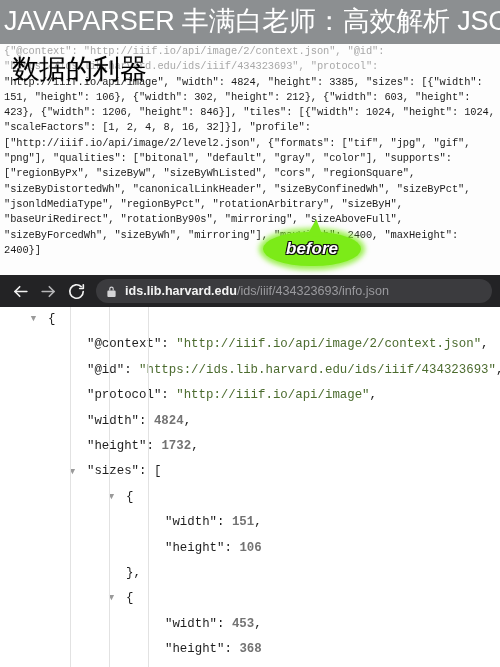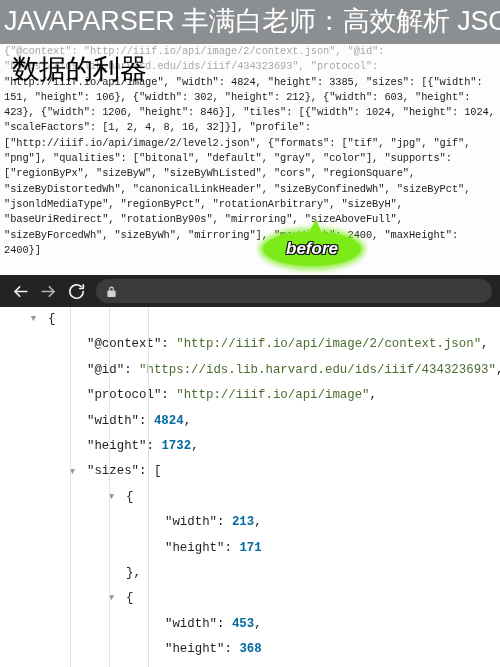--- a/index.html
+++ b/index.html
@@ -194,21 +194,21 @@
     position: absolute;
     width: 11px; height: 11px;
     color: #9a9a9a;
     font-size: 9px;
     line-height: 11px;
     text-align: center;
   }
   .jtext { display: inline-block; }
   .k   { color: #1e1e1e; }
   .str { color: #4b6b2e; }
-  .num { color: #0369a1; font-weight: bold; }
+  .num { color: #737373; font-weight: bold; }
   .p   { color: #1e1e1e; }
 
   
   .guide {
     position: absolute;
     top: 307px;
     width: 1px;
     background: #e2e2e2;
     z-index: 5;
   }
@@ -259,20 +259,21 @@
       </span>
     </div>
 
     <div class="omnibox">
       <span class="lock-icon">
         <svg width="11" height="13" viewBox="0 0 24 28" fill="#d4d4d6">
           <rect x="3" y="12" width="18" height="14" rx="2.4"></rect>
           <path d="M7 12V8.2a5 5 0 0 1 10 0V12h-2.6V8.2a2.4 2.4 0 0 0-4.8 0V12z"></path>
         </svg>
       </span>
+      <span class="url-text"><span class="url-domain">ids.lib.harvard.edu</span><span class="url-path">/ids/iiif/434323693/info.json</span></span>
     </div>
   </div>
 
   <div class="json-viewer">
     <div id="json-rows">
         <div class="jrow">
           <span class="tri" style="left: 28px;">▼</span>
           <span class="jtext" style="margin-left: 48px;"><span class="p">{</span></span>
         </div>
         <div class="jrow">
@@ -292,24 +293,24 @@
         </div>
         <div class="jrow">
           <span class="tri" style="left: 67px;">▼</span>
           <span class="jtext" style="margin-left: 87px;"><span class="k">"sizes"</span><span class="p">: [</span></span>
         </div>
         <div class="jrow">
           <span class="tri" style="left: 106px;">▼</span>
           <span class="jtext" style="margin-left: 126px;"><span class="p">{</span></span>
         </div>
         <div class="jrow">
-          <span class="jtext" style="margin-left: 165px;"><span class="k">"width"</span><span class="p">: </span><span class="num">213</span><span class="p">,</span></span>
-        </div>
-        <div class="jrow">
-          <span class="jtext" style="margin-left: 165px;"><span class="k">"height"</span><span class="p">: </span><span class="num">171</span></span>
+          <span class="jtext" style="margin-left: 165px;"><span class="k">"width"</span><span class="p">: </span><span class="num">151</span><span class="p">,</span></span>
+        </div>
+        <div class="jrow">
+          <span class="jtext" style="margin-left: 165px;"><span class="k">"height"</span><span class="p">: </span><span class="num">106</span></span>
         </div>
         <div class="jrow">
           <span class="jtext" style="margin-left: 126px;"><span class="p">},</span></span>
         </div>
         <div class="jrow">
           <span class="tri" style="left: 106px;">▼</span>
           <span class="jtext" style="margin-left: 126px;"><span class="p">{</span></span>
         </div>
         <div class="jrow">
           <span class="jtext" style="margin-left: 165px;"><span class="k">"width"</span><span class="p">: </span><span class="num">453</span><span class="p">,</span></span>

